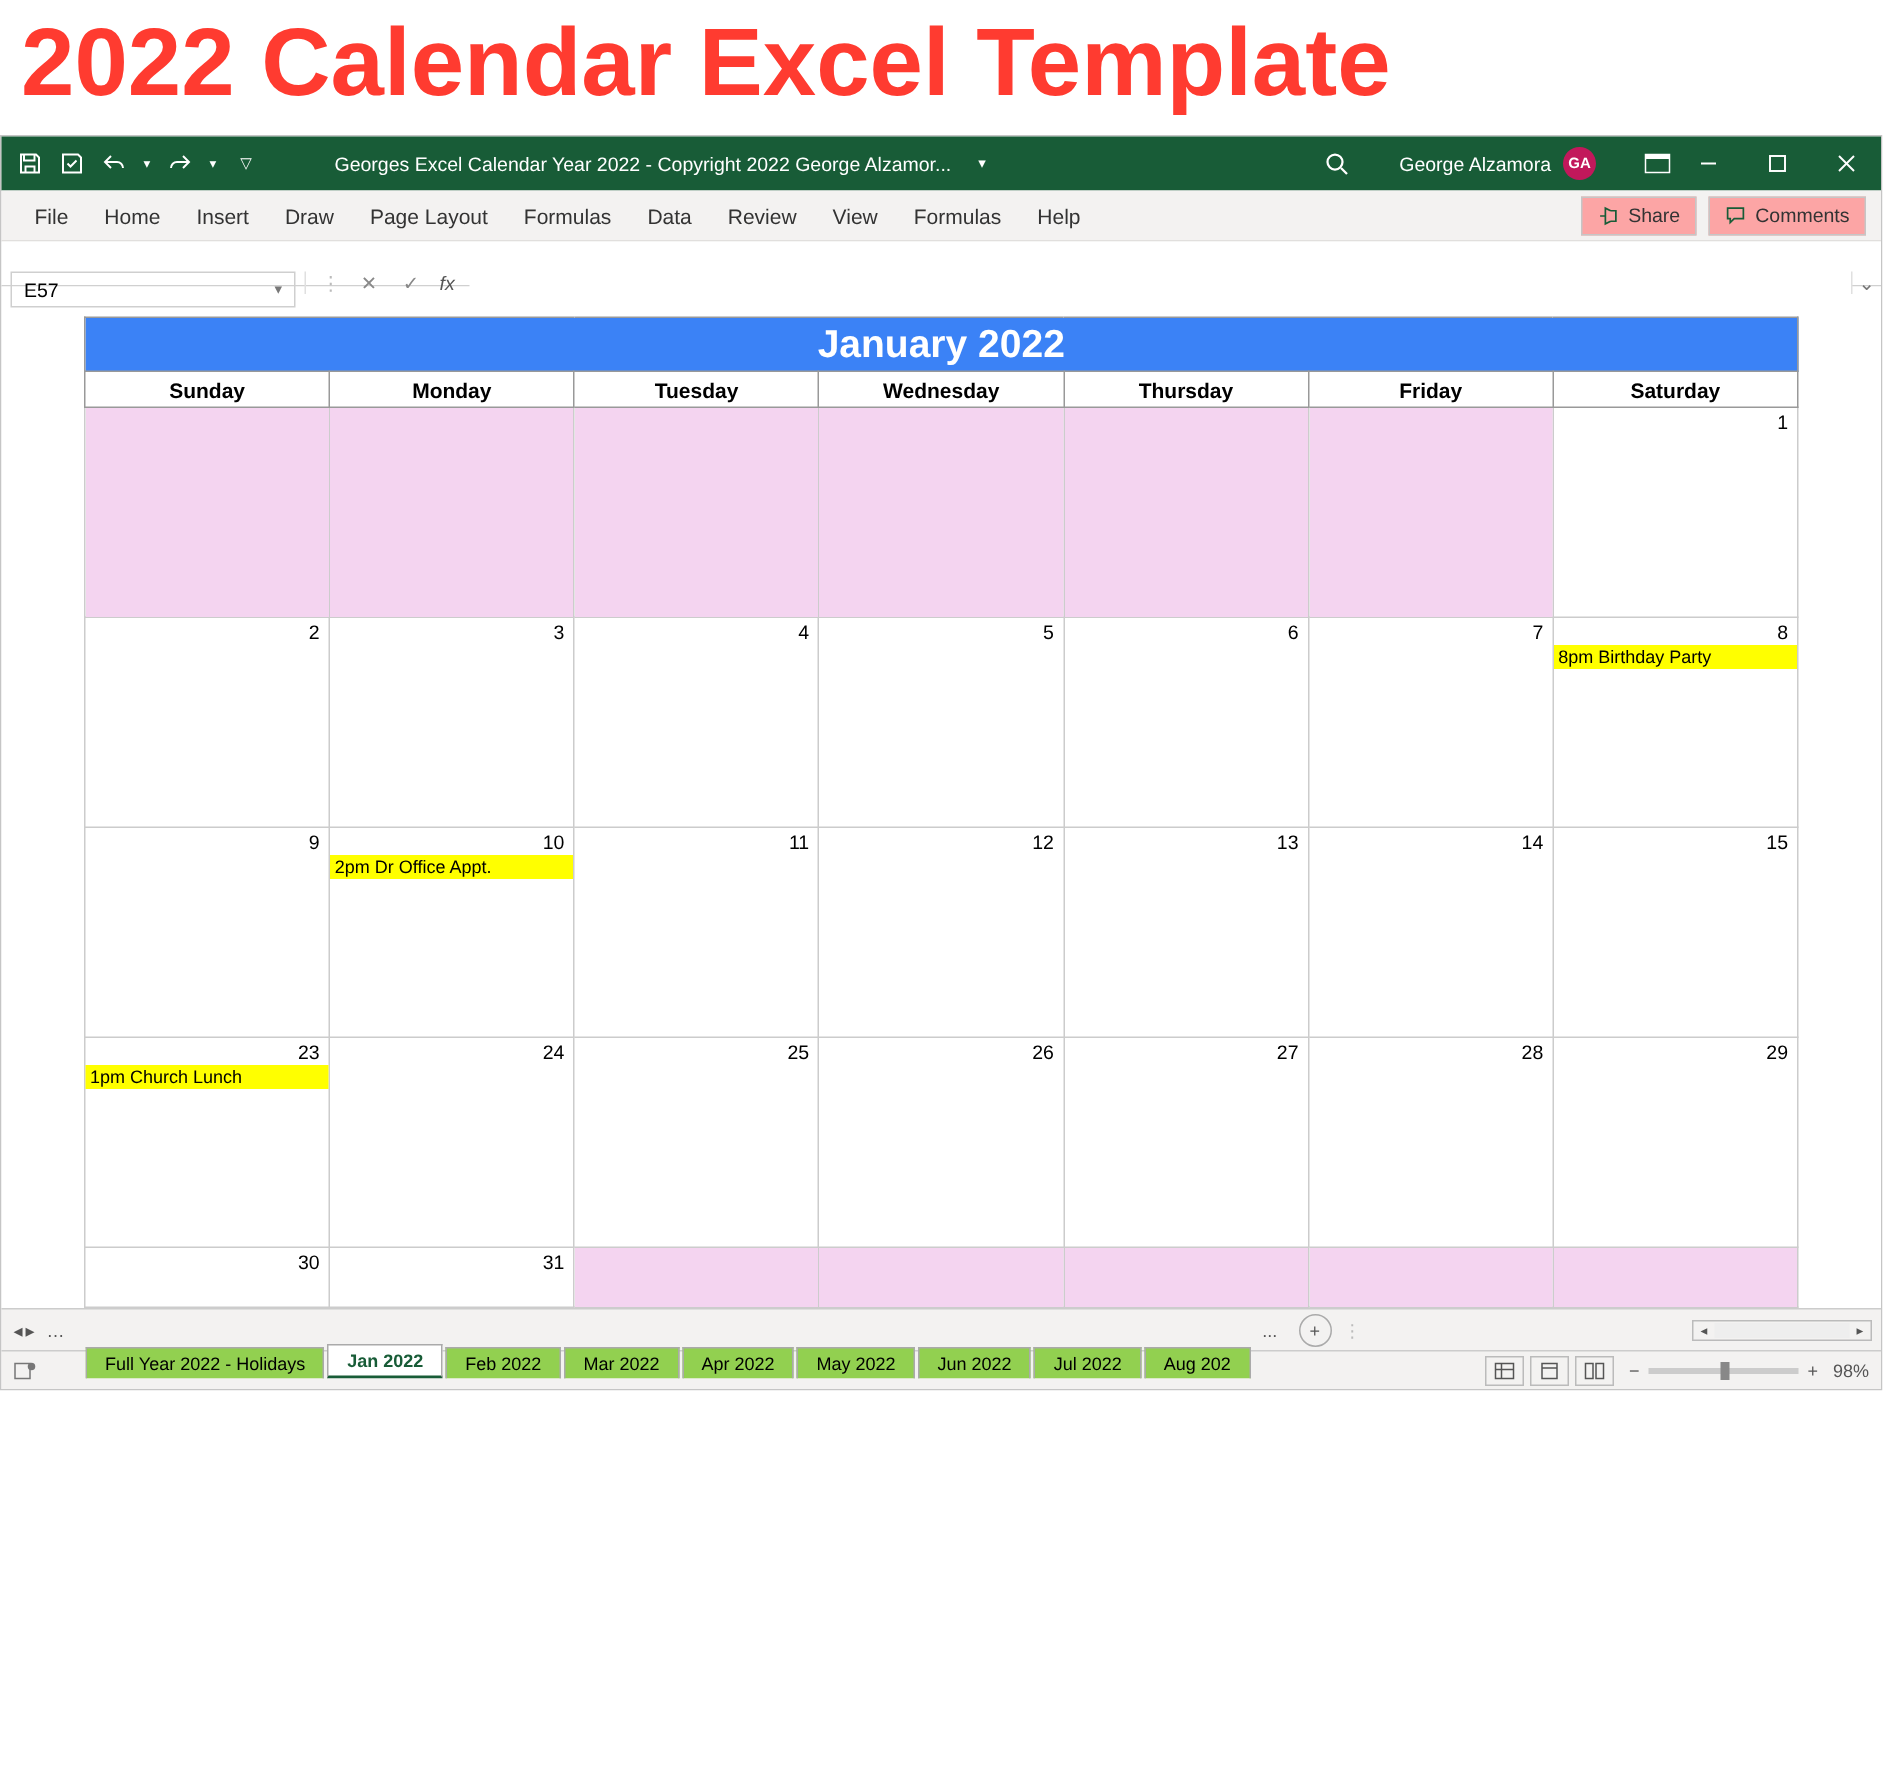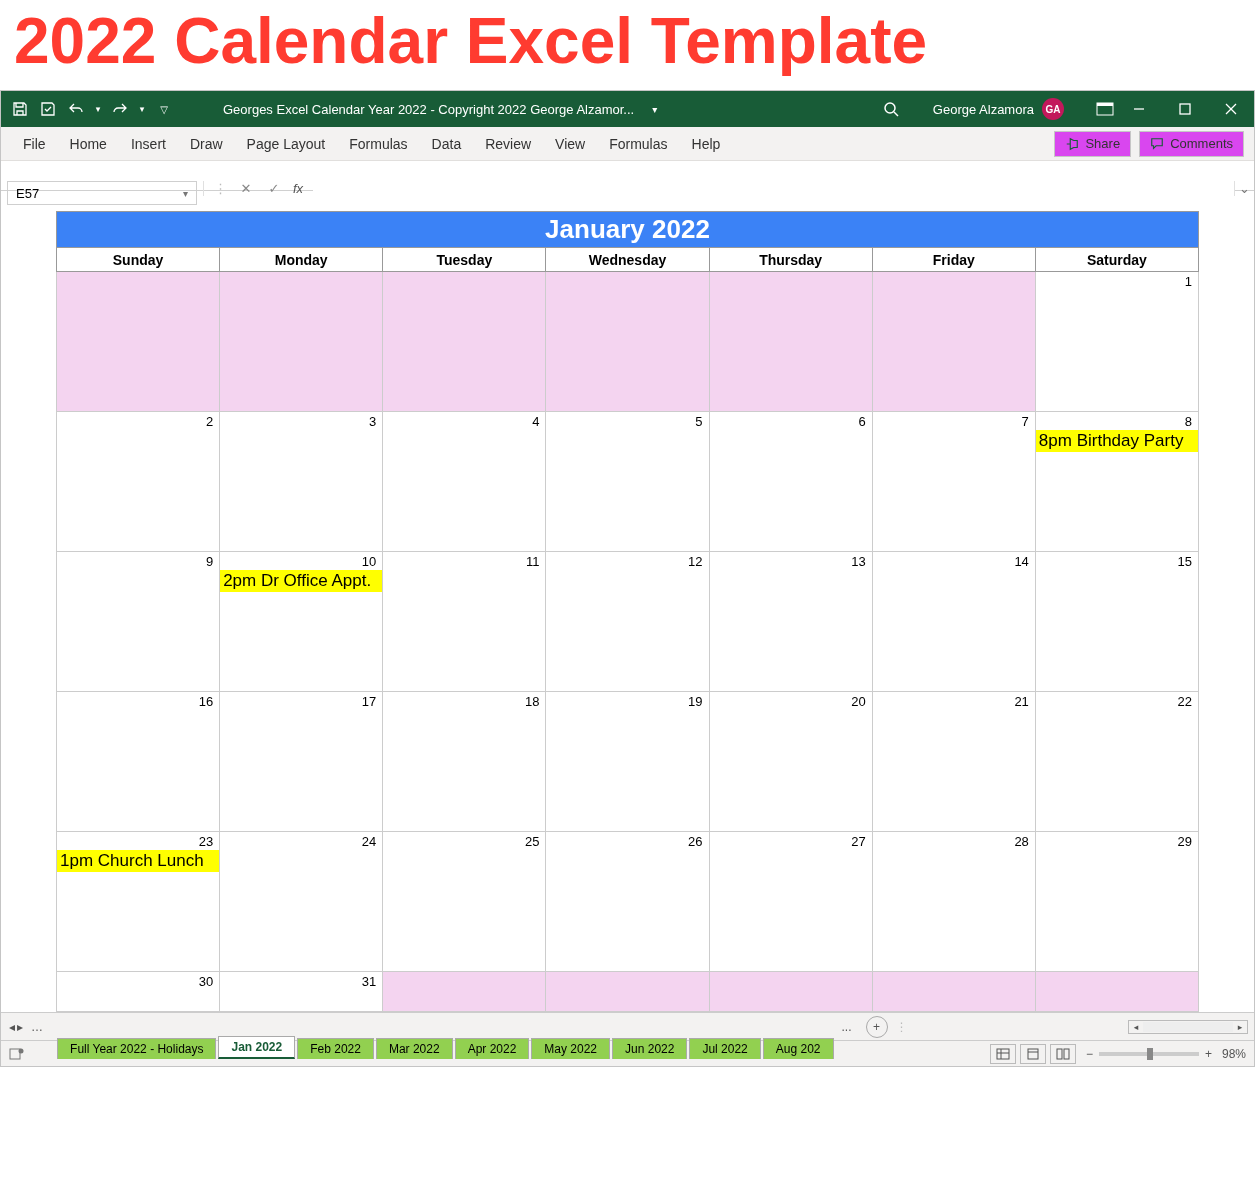--- a/index.html
+++ b/index.html
@@ -13,40 +13,40 @@
   .titlebar .spacer { flex: 1; }
   .titlebar .search-area { display:flex; align-items:center; gap:20px;}
   .search-icon { width: 24px; display:flex; justify-content:center;}
   .titlebar .user { display: flex; align-items: center; gap: 8px; padding: 0 10px; }
   .avatar { background: #c2185b; border-radius: 50%; width: 22px; height: 22px; display: flex; align-items: center; justify-content: center; font-size: 10px; font-weight:600;}
   .win-btns { display: flex; }
   .win-btn { width: 46px; height: 36px; display: flex; align-items: center; justify-content: center; }
   .ribbon-tabs { background: #f3f2f1; display: flex; align-items: center; height: 34px; padding: 0 10px; font-size: 14px; color: #333; border-bottom: 1px solid #e1dfdd;}
   .ribbon-tab { padding: 0 12px; height: 34px; display: flex; align-items: center; }
   .ribbon-spacer { flex: 1; }
-  .share-btn, .comments-btn { border: 1px solid #c6c6c6; background: #d946ef; height: 26px; padding: 0 10px; display: flex; align-items: center; gap: 6px; font-size: 13px; margin-left:8px;}
+  .share-btn, .comments-btn { border: 1px solid #c6c6c6; background: #fca5a5; height: 26px; padding: 0 10px; display: flex; align-items: center; gap: 6px; font-size: 13px; margin-left:8px;}
   .share-btn svg, .comments-btn svg { width:14px; height:14px;}
   .formula-bar { display: flex; align-items: flex-start; height: 30px; border-bottom: 1px solid #d0d0d0; font-size: 13px; background:#fff; padding-top:20px; padding-bottom:4px;}
   .name-box { width: 190px; border: 1px solid #cfcfcf; height: 24px; margin: 0 6px; padding: 0 8px; display:flex; align-items:center; justify-content:space-between; position:relative;}
   .name-box .drop { color:#777; font-size:10px;}
   .fx-area { display:flex; align-items:center; gap:10px; padding:0 10px; border-left:1px solid #e0e0e0;}
   .fx-btn { color:#888; width:18px; text-align:center;}
   .fx-label { font-style: italic; color:#555;}
   .formula-input { flex:1; border:none; height:24px; padding:0 6px; }
   .formula-drop { width:20px; text-align:center; color:#777; border-left:1px solid #e0e0e0;}
   .sheet-area { padding: 20px 55px 0 55px; background:#fff;}
   .calendar { border-collapse: collapse; width: 100%; table-layout: fixed; }
   .cal-title { background: #3b82f6; color: #fff; text-align: center; font-size: 26px; font-weight: 700; height: 36px; border:1px solid #999;}
   .cal-head th { border: 1px solid #999; font-size: 14px; font-weight: 700; height: 24px; background:#fff;margin-top:47px;}
   .cal-cell { border: 1px solid #ccc; vertical-align: top; position: relative; }
   .row-big td { height: 140px; }
   .row-last td { height: 40px; text-align: center; }
   .date-num { position: absolute; top: 2px; right: 6px; font-size: 13px; }
   .shaded { background: #f4d4f0; }
-  .event { background: #ffff00; font-size: 17px; padding: 1px 3px; margin-top: 18px; display:inline-block; width:100%; white-space:nowrap; overflow:hidden;}
+  .event { background: #ffff00; font-size: 12px; padding: 1px 3px; margin-top: 18px; display:inline-block; width:100%; white-space:nowrap; overflow:hidden;}
   .event-under { margin-top: 18px; }
   .sheet-tabs-bar { display: flex; align-items: center; height: 28px; background: #f3f2f1; border-top: 1px solid #ccc; font-size: 12px; }
   .nav-arrows { display: flex; gap: 2px; padding: 0 8px; color:#555;}
   .sheet-tab { border: 1px solid #aaa; border-bottom: none; padding: 3px 12px; margin-right: 2px; background: #92d050; position: relative; top:0px;}
   .sheet-tab.active { background: #fff; color:#185c37; font-weight:600; border-bottom:2px solid #185c37;margin-top:41px;}
   .sheet-tab-group { display:flex; align-items:flex-end; overflow:hidden; flex:0 1 auto;}
   .tab-more { padding:0 6px; color:#555;}
   .add-sheet { display:flex; align-items:center; justify-content:center; width:22px; height:22px; border:1px solid #aaa; border-radius:50%; margin:0 8px; color:#555;}
   .hscroll-mini { width:120px; height:14px; border:1px solid #bbb; display:flex; align-items:center; margin-right:6px;}
   .hscroll-mini .track { flex:1; height:10px; background:#eee;}
@@ -244,43 +244,20 @@
               <div class="date-num">13</div>
             </td>
             <td class="cal-cell">
               <div class="date-num">14</div>
             </td>
             <td class="cal-cell">
               <div class="date-num">15</div>
             </td>
           </tr>
           <tr class="row-big">
-            <td class="cal-cell">
-              <div class="date-num">16</div>
-            </td>
-            <td class="cal-cell">
-              <div class="date-num">17</div>
-            </td>
-            <td class="cal-cell">
-              <div class="date-num">18</div>
-            </td>
-            <td class="cal-cell">
-              <div class="date-num">19</div>
-            </td>
-            <td class="cal-cell">
-              <div class="date-num">20</div>
-            </td>
-            <td class="cal-cell">
-              <div class="date-num">21</div>
-            </td>
-            <td class="cal-cell">
-              <div class="date-num">22</div>
-            </td>
-          </tr>
-          <tr class="row-big">
             <td class="cal-cell"><div class="date-num">23</div><div class="event event-under">1pm Church Lunch</div></td>
             <td class="cal-cell">
               <div class="date-num">24</div>
             </td>
             <td class="cal-cell">
               <div class="date-num">25</div>
             </td>
             <td class="cal-cell">
               <div class="date-num">26</div>
             </td>

